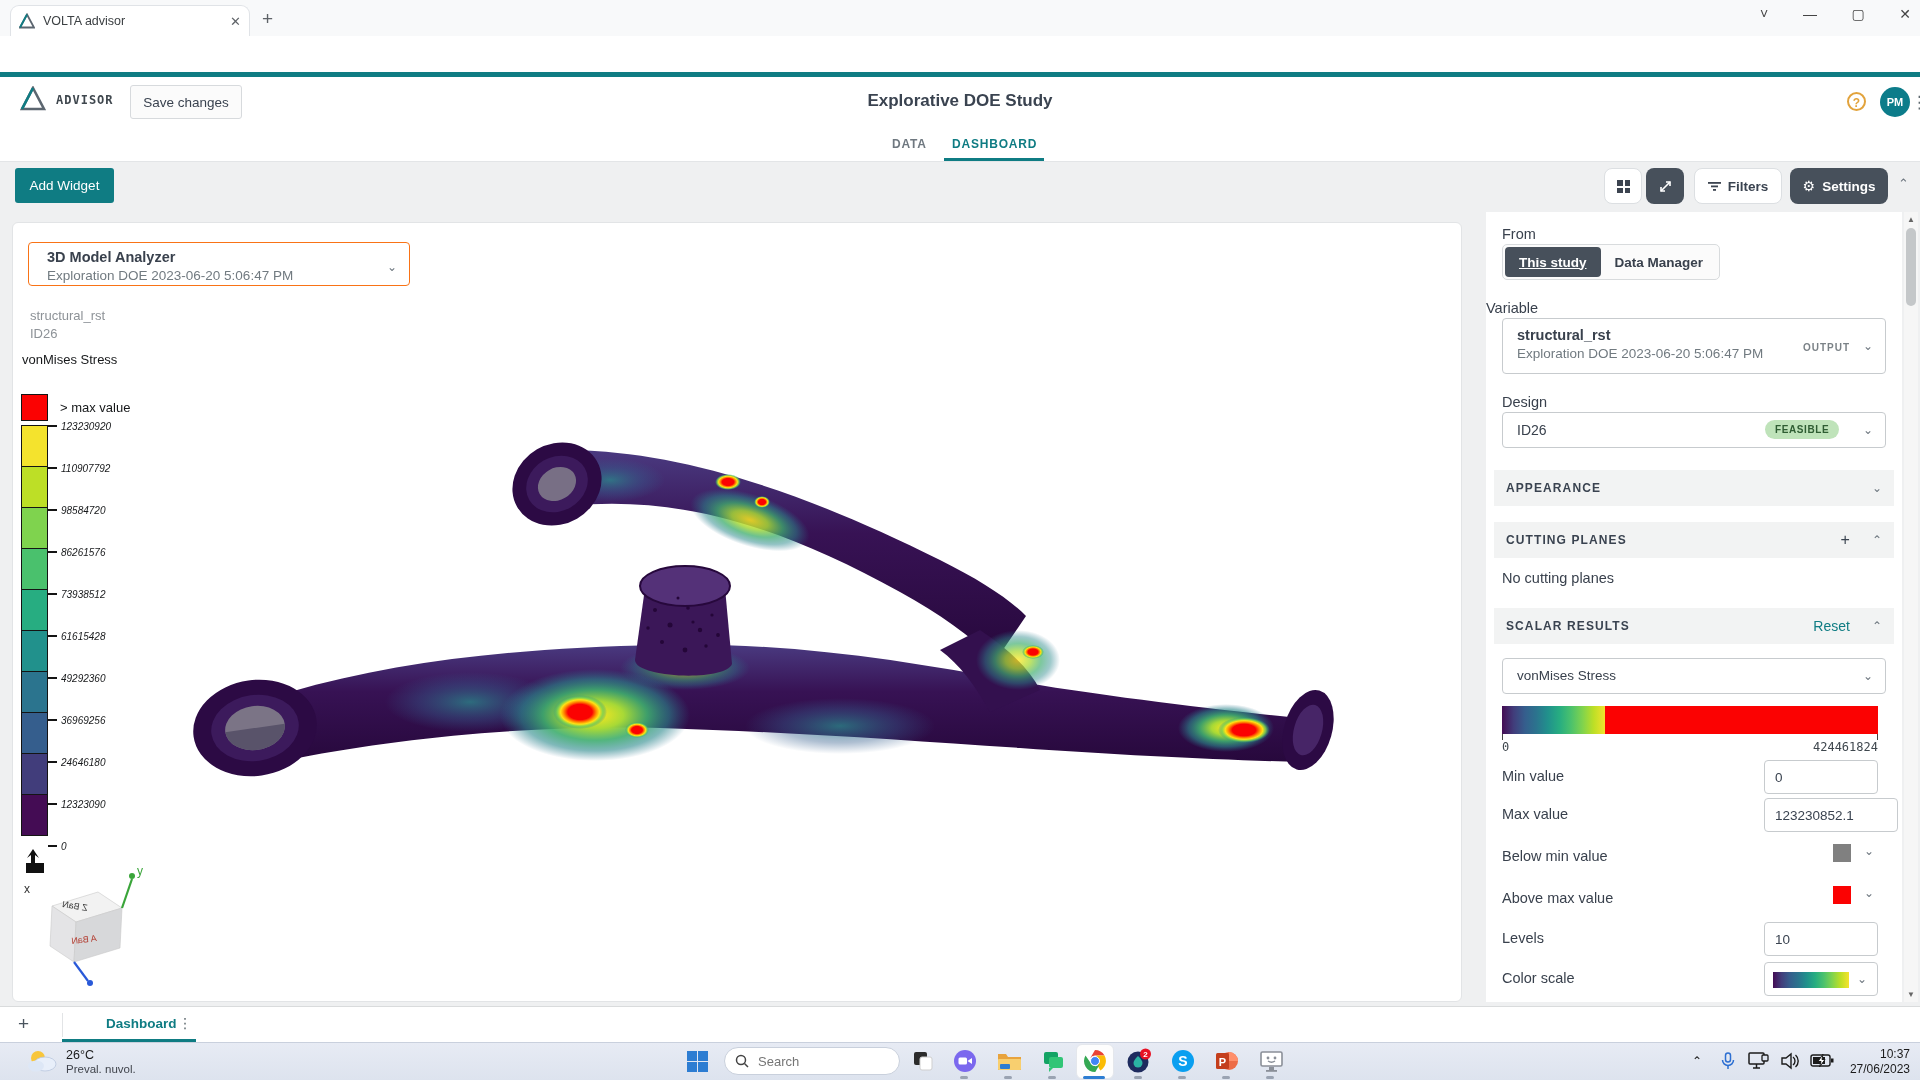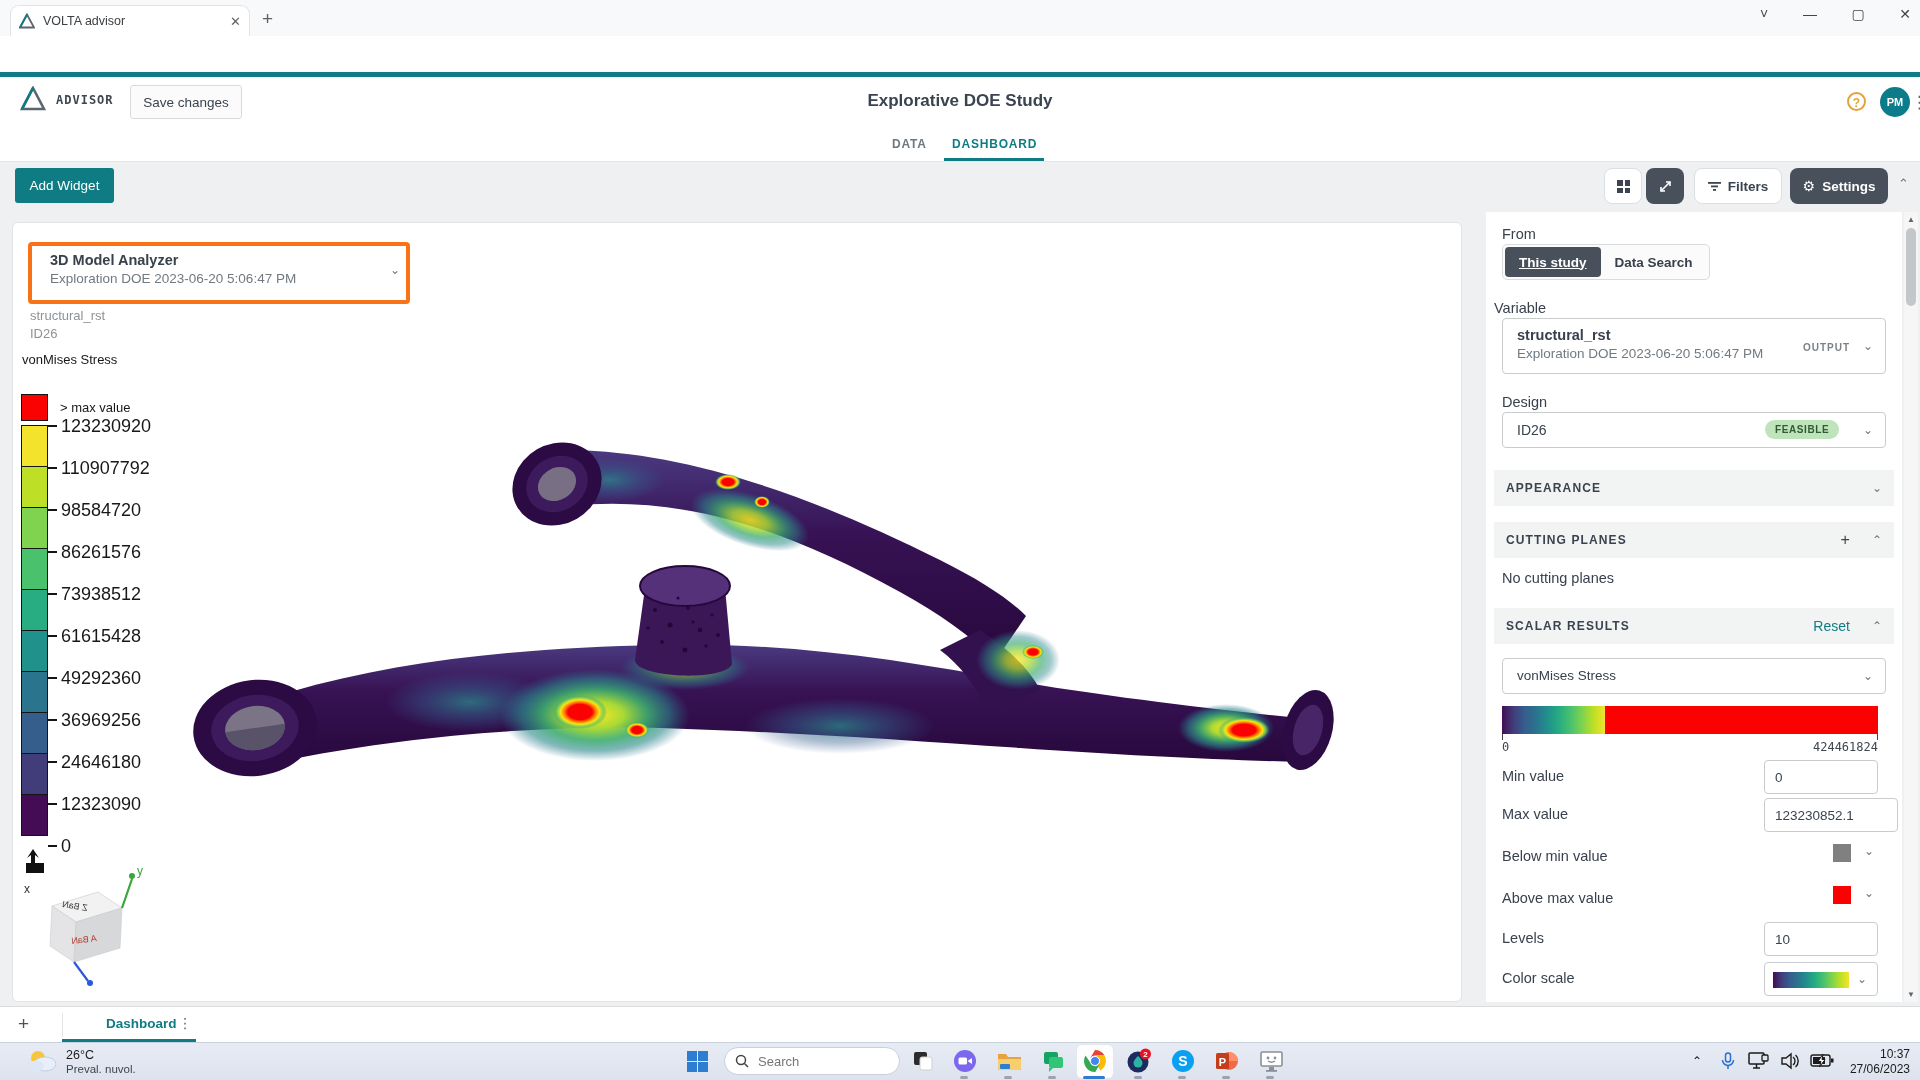--- a/index.html
+++ b/index.html
@@ -41,31 +41,31 @@
   .navtab.active{color:#0f7c83;}
   .tab-underline{height:3px;background:#0f7c83;}
   
   .btn-teal{background:#0f7c83;color:#fff;border-radius:3px;font-size:13.5px;display:flex;align-items:center;justify-content:center;}
   .tbtn{height:36px;border-radius:8px;display:flex;align-items:center;justify-content:center;box-sizing:border-box;}
   .tbtn.light{background:#fff;border:1px solid #dcdfe2;color:#3a4350;}
   .tbtn.dark{background:#47505b;color:#fff;}
   .tbtn .lbl{font-size:13.5px;font-weight:bold;margin-left:7px;}
   
   .card{background:#fff;border:1px solid #e2e4e6;border-radius:6px;box-sizing:border-box;}
-  .selector{left:28px;top:242px;width:382px;height:62px;border:4px solid #f97316;border-radius:4px;background:#fff;box-sizing:border-box;}
+  .selector{left:28px;top:242px;width:382px;height:44px;border:1px solid #f97316;border-radius:4px;background:#fff;box-sizing:border-box;}
   .sel-title{font-size:14.5px;font-weight:bold;color:#39414d;}
   .sel-sub{font-size:13.5px;color:#717a80;}
   .chev{color:#6f7880;font-size:12px;}
   
   .leg-gray{font-size:13px;color:#8d9297;}
   .leg-dark{font-size:13px;color:#16181a;}
   .leg-seg{width:27px;height:42px;border:1px solid #141414;margin-top:-1px;box-sizing:border-box;}
   .leg-label{position:absolute;left:0;display:flex;align-items:center;height:14px;}
   .leg-tick{width:9px;height:2px;background:#141414;margin-right:4px;}
-  .leg-val{font-size:18px;color:#16181a;white-space:nowrap;}
+  .leg-val{font-size:10px;color:#16181a;white-space:nowrap;font-style:italic;}
   
   .panel-label{font-size:14.5px;color:#39414d;}
   .seg-ctrl{border:1px solid #d8dbdd;border-radius:5px;background:#fbfbfb;display:flex;padding:2px;box-sizing:border-box;}
   .seg-opt{font-size:13.5px;font-weight:bold;display:flex;align-items:center;justify-content:center;border-radius:4px;padding:0 14px;height:30px;}
   .seg-on{background:#47505b;color:#fff;text-decoration:underline;}
   .seg-off{color:#39414d;}
   .pbox{border:1px solid #c7cbce;border-radius:4px;background:#fff;box-sizing:border-box;}
   .sec-hdr{background:#f2f3f3;display:flex;align-items:center;padding:0 12px;box-sizing:border-box;}
   .sec-title{font-size:12px;font-weight:bold;letter-spacing:1.1px;color:#3a4350;flex:1;}
   .badge-feasible{background:#bfe3ba;color:#2f5d33;font-size:10px;font-weight:bold;letter-spacing:0.6px;
@@ -370,24 +370,24 @@
     <line x1="54" y1="117" x2="68" y2="136" stroke="#2959d8" stroke-width="2.2"></line>
     <circle cx="70" cy="138" r="3" fill="#2959d8"></circle>
     <text x="4" y="48" font-size="12" fill="#333">x</text>
   </svg>
 
   <div class="abs" style="left:1486px;top:212px;width:416px;height:790px;background:#fff;">
 
     <div class="abs panel-label" style="left:16px;top:14px;">From</div>
     <div class="abs seg-ctrl" style="left:16px;top:32px;">
       <div class="seg-opt seg-on">This study</div>
-      <div class="seg-opt seg-off">Data Search</div>
-    </div>
-
-    <div class="abs panel-label" style="left:8px;top:88px;">Variable</div>
+      <div class="seg-opt seg-off">Data Manager</div>
+    </div>
+
+    <div class="abs panel-label" style="left:0;top:88px;">Variable</div>
     <div class="abs pbox" style="left:16px;top:106px;width:384px;height:56px;">
       <div class="abs sel-title" style="left:14px;top:8px;">structural_rst</div>
       <div class="abs sel-sub" style="left:14px;top:27px;">Exploration DOE 2023-06-20 5:06:47 PM</div>
       <span class="abs output-lbl" style="left:300px;top:23px;">OUTPUT</span>
       <span class="abs chev" style="left:360px;top:20px;">⌄</span>
     </div>
 
     <div class="abs panel-label" style="left:16px;top:182px;">Design</div>
     <div class="abs pbox" style="left:16px;top:200px;width:384px;height:36px;">
       <div class="abs" style="left:14px;top:9px;font-size:14px;color:#39414d;">ID26</div>

